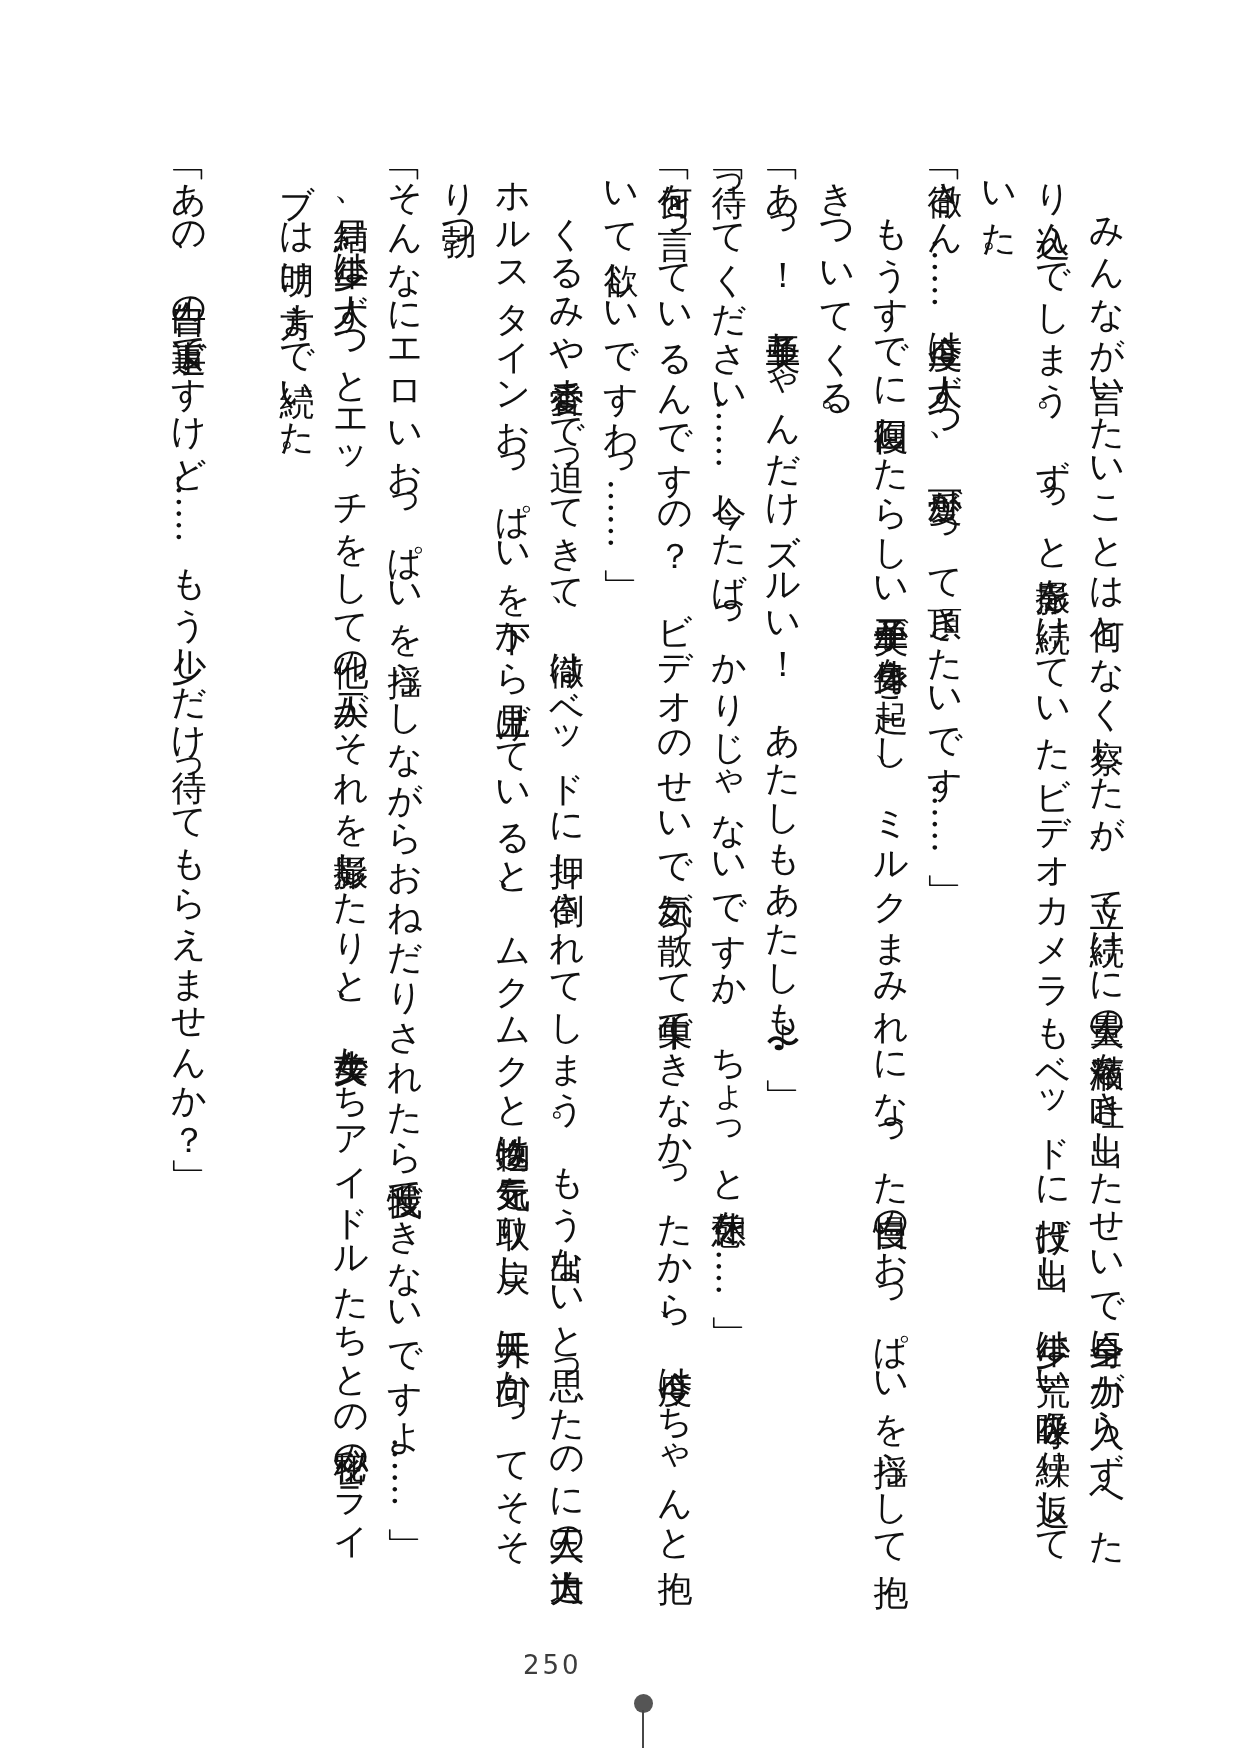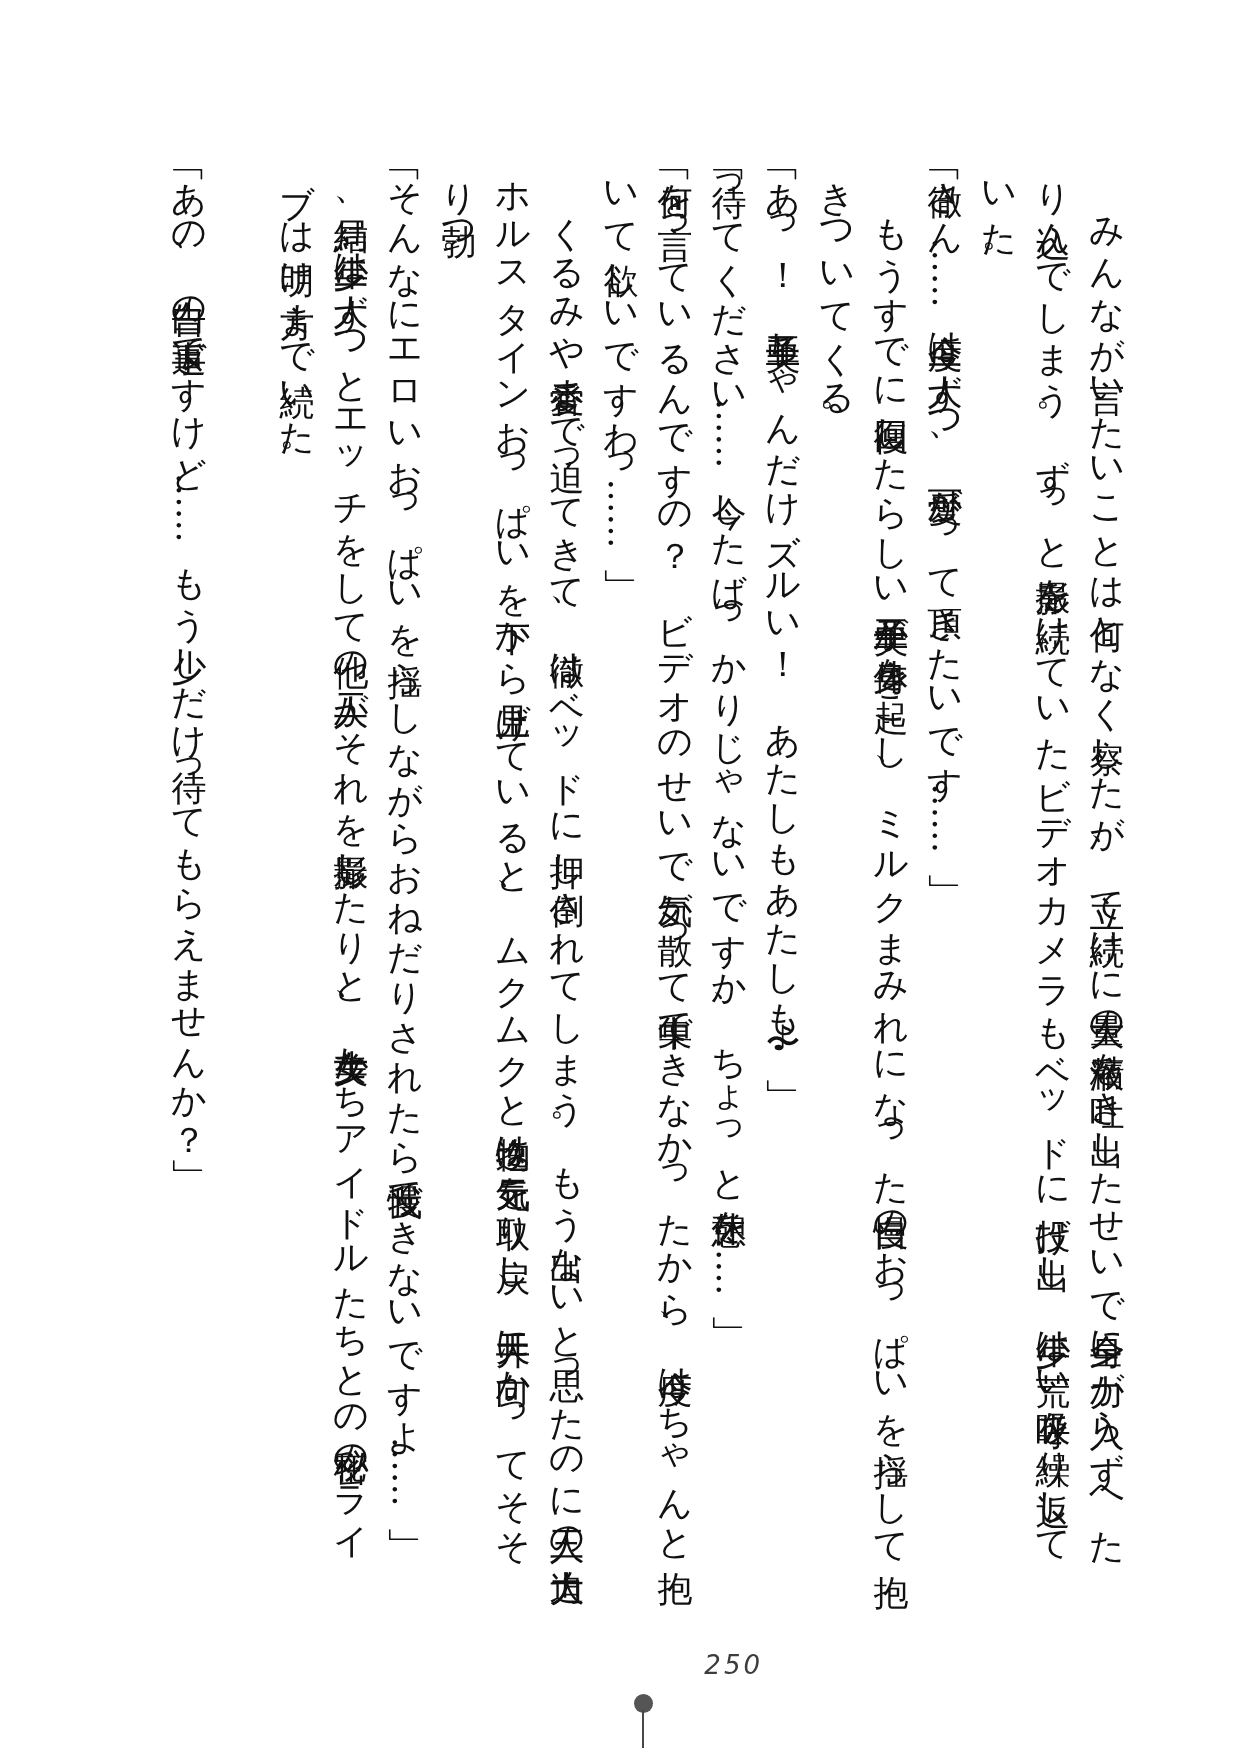--- a/index.html
+++ b/index.html
@@ -37,26 +37,25 @@
     padding: 0;
   }
   .text-area p.indent {
     text-indent: 1em;
   }
   .page-number {
     position: absolute;
     left: 523px;
     width: 240px;
     top: 1650px;
-    text-align: right;
+    text-align: left;
     font-family: "DejaVu Sans", "Liberation Sans", sans-serif;
     font-size: 26px;
     letter-spacing: 3px;
     color: #3d3d3d;
-    font-style: italic;
   }
   .marker-dot {
     position: absolute;
     left: 634px;
     top: 1694px;
     width: 19px;
     height: 19px;
     border-radius: 50%;
     background: #555555;
   }

